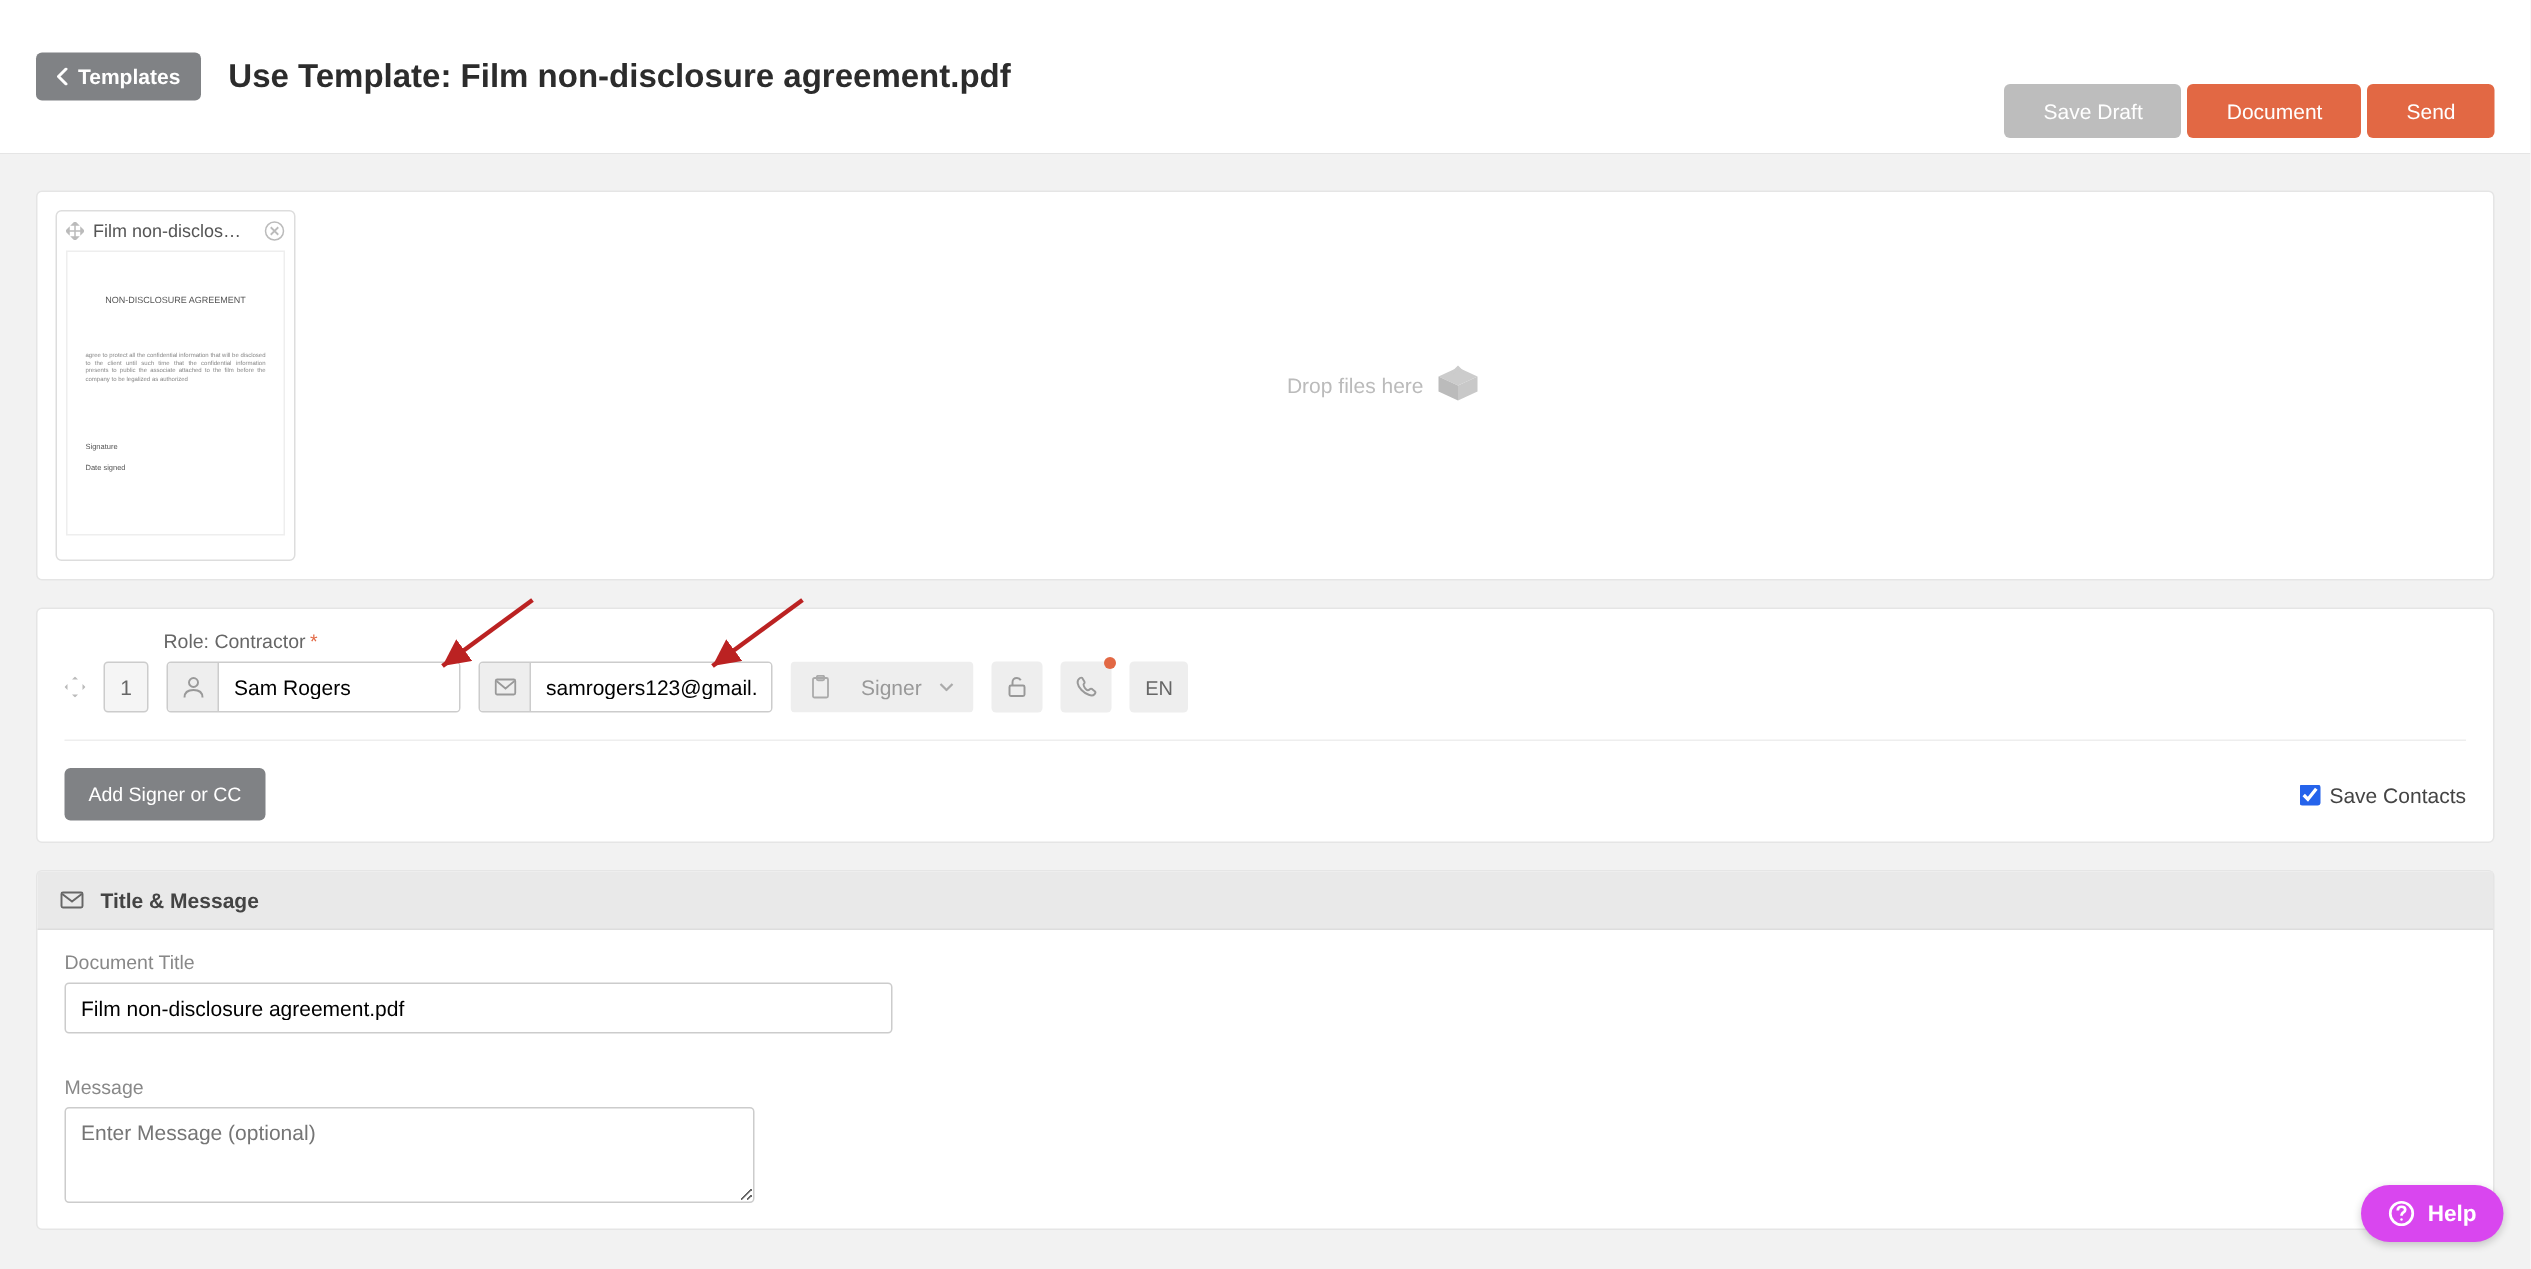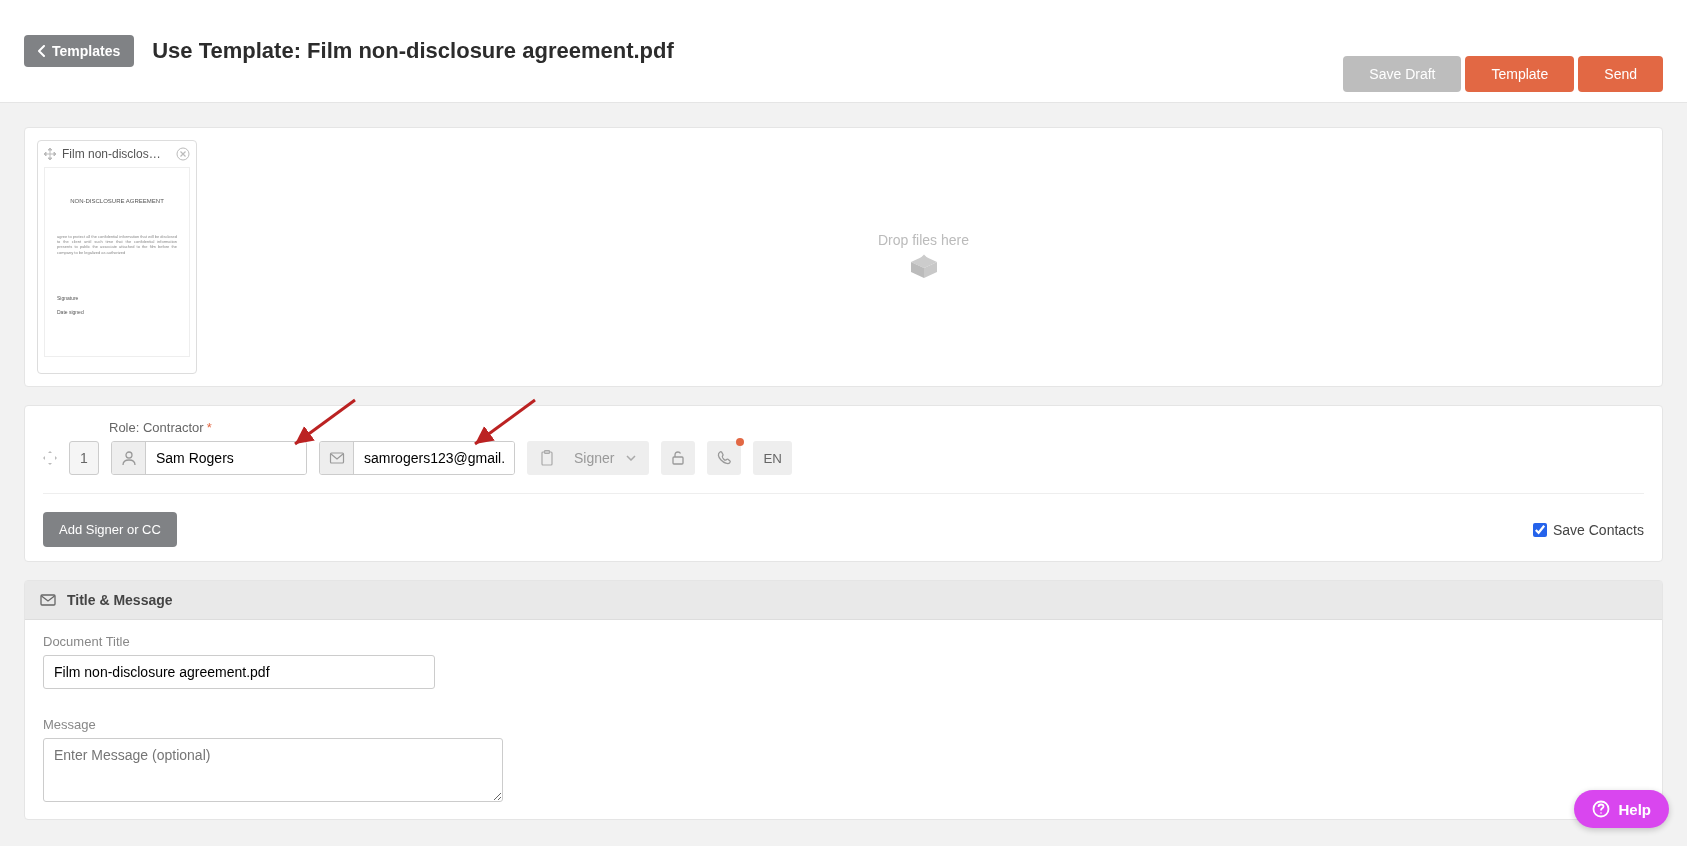--- a/index.html
+++ b/index.html
@@ -14,21 +14,21 @@
 .workspace { padding: 24px; background: #f2f2f2; }
 .panel { background: #fff; border: 1px solid #e5e5e5; border-radius: 4px; margin-bottom: 18px; }
 .drop-area { display: flex; min-height: 260px; padding: 12px; }
 .doc-card { width: 160px; border: 1px solid #ddd; border-radius: 4px; padding: 6px; background: #fff; }
 .doc-card-header { display: flex; align-items: center; gap: 6px; font-size: 12px; color: #555; }
 .doc-name { flex: 1; white-space: nowrap; overflow: hidden; text-overflow: ellipsis; }
 .doc-preview { margin-top: 6px; height: 190px; border: 1px solid #eee; background: #fff; display: flex; flex-direction: column; align-items: center; padding: 30px 12px 12px; }
 .doc-preview .t1 { font-size: 6px; color: #555; margin-bottom: 30px; }
 .doc-preview .t2 { font-size: 4px; color: #888; line-height: 1.3; text-align: justify; margin-bottom: 40px; }
 .doc-preview .t3 { font-size: 5px; color: #555; align-self: flex-start; margin-bottom: 8px; }
-.drop-hint { flex: 1; color: #bbb; display: flex; flex-direction: column; align-items: center; justify-content: center; gap: 6px; }
+.drop-hint { flex: 1; color: #bbb; display: flex; flex-direction: row; align-items: center; justify-content: center; gap: 6px; }
 .drop-hint .icon { width: 34px; height: 28px; }
 .section-header { background: #e9e9e9; padding: 10px 14px; display: flex; align-items: center; gap: 10px; border-bottom: 1px solid #ddd; }
 .section-header .title { font-weight: 600; color: #444; }
 .pill-btn { background: #fff; border: 1px solid #ccc; border-radius: 3px; padding: 4px 10px; font-size: 12px; cursor: pointer; color: #555; }
 .section-right { margin-left: auto; display: flex; align-items: center; gap: 6px; color: #444; font-size: 14px; }
 .signer-block { padding: 14px 18px 4px 18px; position: relative; }
 .role-label { font-size: 13px; color: #666; margin-bottom: 6px; margin-left: 66px; }
 .role-label .req { color: #e26844; margin-left: 3px; }
 .signer-row { display: flex; align-items: center; gap: 12px; padding-bottom: 18px; border-bottom: 1px solid #eee; }
 .drag-h { color: #bbb; cursor: move; }
@@ -41,21 +41,21 @@
 .role-select .addon { width: 30px; display:flex; align-items:center; justify-content:center; color:#999; }
 .role-select .val { color: #999; padding: 0 4px; }
 .role-select .caret { color:#999; padding-right:8px; }
 .square-btn { width: 34px; height: 34px; background: #eee; border: none; border-radius: 3px; display: flex; align-items: center; justify-content: center; color: #888; cursor: pointer; position: relative; }
 .square-btn.lang { width: auto; padding: 0 10px; color: #666; font-weight: 500; }
 .notif-dot { position: absolute; top: -3px; right: -3px; width: 8px; height: 8px; background: #e26844; border-radius: 50%; }
 .actions-row { padding: 14px 18px; display: flex; align-items: center; }
 .btn-add { background: #808285; color: #fff; border: none; padding: 10px 16px; border-radius: 4px; cursor: pointer; font-size: 13px; }
 .field-block { padding: 14px 18px; }
 .field-label { font-size: 13px; color: #888; margin-bottom: 6px; }
-.text-input { width: 392px; border: 1px solid #ccc; border-radius: 3px; padding: 8px 10px; font-size: 14px; }
+.text-input { width: 552px; border: 1px solid #ccc; border-radius: 3px; padding: 8px 10px; font-size: 14px; }
 .textarea { width: 460px; height: 64px; border: 1px solid #ccc; border-radius: 3px; padding: 8px 10px; font-size: 14px; font-family: inherit; resize: both; }
 .help-btn { position: fixed; bottom: 18px; right: 18px; background: #d946ef; color: #fff; border: none; border-radius: 24px; padding: 10px 18px; font-size: 15px; font-weight: 600; display: flex; align-items: center; gap: 8px; cursor: pointer; box-shadow: 0 2px 6px rgba(0,0,0,0.2); }
 .arrow { position: absolute; pointer-events: none; }
 svg { display: block; }
 input[type=checkbox] { accent-color: #2563eb; width:14px; height:14px; }
 </style>
 </head>
 <body>
 
 <div class="header">
@@ -63,21 +63,21 @@
     <span>
       <svg width="8" height="12" viewBox="0 0 8 12" fill="none">
           <path d="M6 1 L1 6 L6 11" stroke="#fff" stroke-width="2" stroke-linecap="round" stroke-linejoin="round"></path>
         </svg>
     </span>
     <span>Templates</span>
   </button>
   <div class="page-title">Use Template: Film non-disclosure agreement.pdf</div>
   <div class="header-actions">
     <button class="btn btn-muted">Save Draft</button>
-    <button class="btn btn-accent">Template</button>
+    <button class="btn btn-accent">Document</button>
     <button class="btn btn-accent">Send</button>
   </div>
 </div>
 
 <div class="workspace">
 
   <div class="panel drop-area">
     <div class="doc-card">
       <div class="doc-card-header">
         <span>

